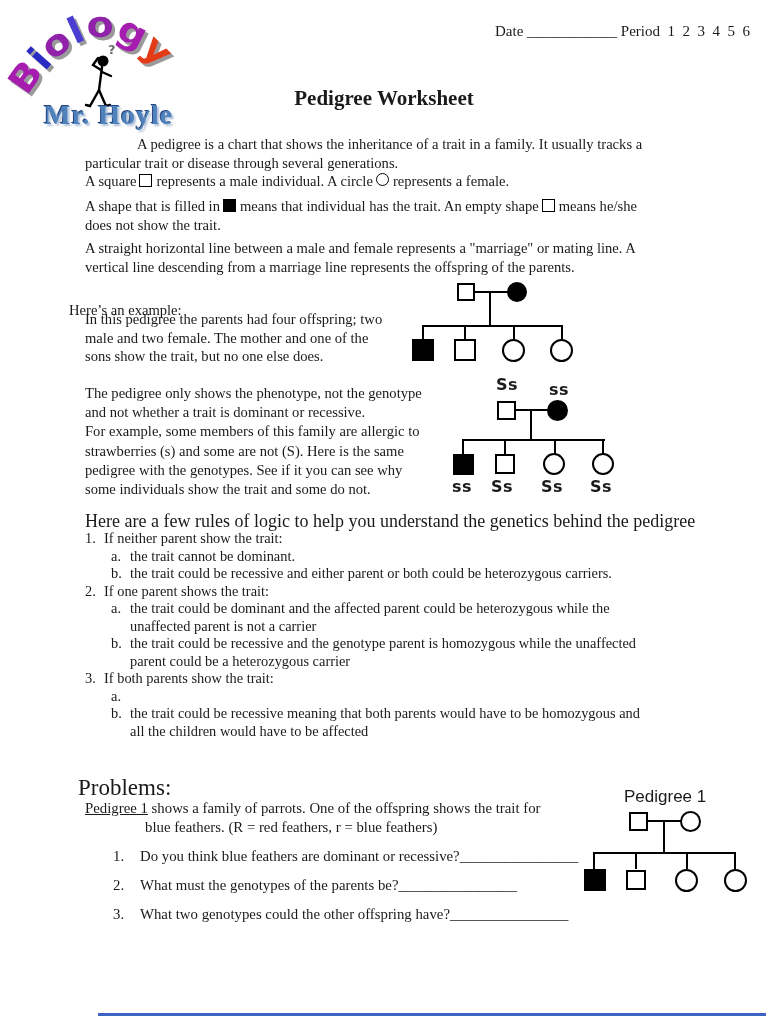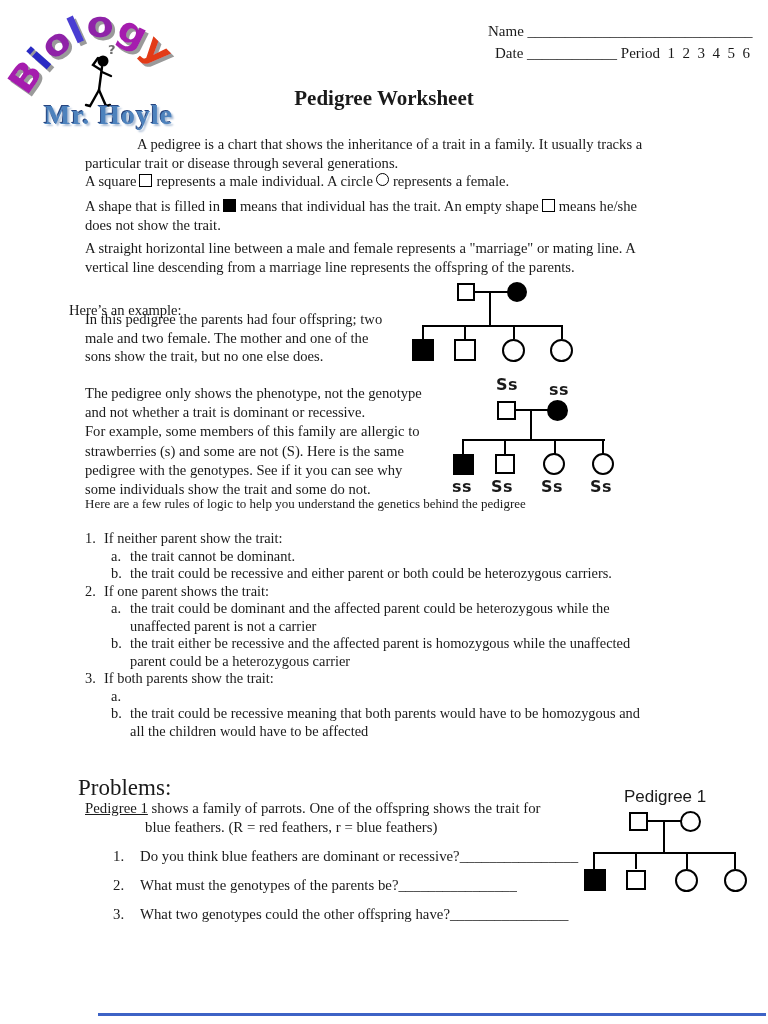--- a/index.html
+++ b/index.html
@@ -25,21 +25,21 @@
   #p4{left:85px;top:239px;width:640px;}
   #p5{left:69px;top:281px;margin-top:20px;}
   #example-text{left:85px;top:310px;width:400px;}
   #genotype-text{left:85px;top:384px;width:410px;line-height:19.2px;}
   
   .glyph{display:inline-block;box-sizing:border-box;width:13px;height:13px;
          border:1.5px solid #000;margin:0 4px -1px 3px;background:#fff;}
   .glyph.circle{border-radius:50%;margin-bottom:0;}
   .glyph.filled{background:#000;}
   
-  #rules-intro{left:85px;top:496px;font-size:13px;}
+  #rules-intro{left:85px;top:511px;font-size:18px;}
   #rules-list{left:85px;top:530px;width:645px;font-size:14.4px;line-height:17.5px;}
   .rrow{display:flex;}
   .rrow.sub{margin-left:26px;}
   .rnum{flex:none;width:19px;}
   .rtext{white-space:pre-line;max-width:600px;}
   
   #problems-heading{left:78px;top:775px;font-size:23px;}
   #problems-intro{left:85px;top:799px;width:540px;font-size:14.8px;line-height:19px;}
   #problems-intro .lead{text-decoration:underline;}
   #problems-intro .line2{display:block;margin-left:60px;}
@@ -78,23 +78,20 @@
       <path d="M96 66 L105 70"></path>
       <path d="M93 84 L84 100 L80 99"></path>
       <path d="M93 84 L100 100 L104 99"></path>
     </g>
     <text x="102" y="48" font-family="DejaVu Sans, sans-serif" font-size="13" font-weight="bold" fill="#6d6d6d">?</text>
   </svg>
 </div>
 <div class="abs" id="mr-hoyle" style="color: rgb(77, 130, 189);">Mr. Hoyle</div>
 
 <div class="abs" id="header-fields">
-  <div>
-    <span>Name </span><span>______________________________</span>
-  </div>
   <div class="line2">
     <span>Date </span><span>____________</span><span> Period  1  2  3  4  5  6</span>
   </div>
 </div>
 
 <div class="abs" id="title">Pedigree Worksheet</div>
 
 <div class="abs para pre" id="p1">A pedigree is a chart that shows the inheritance of a trait in a family.  It usually tracks a
 particular trait or disease through several generations.</div>
 
@@ -137,21 +134,21 @@
       <span class="rnum">2.</span>
       <span class="rtext">If one parent shows the trait:</span>
     </div>
     <div class="rrow sub">
       <span class="rnum">a.</span>
       <span class="rtext">the trait could be dominant and the affected parent could be heterozygous while the
 unaffected parent is not a carrier</span>
     </div>
     <div class="rrow sub">
       <span class="rnum">b.</span>
-      <span class="rtext">the trait either be recessive and the affected parent is homozygous while the unaffected
+      <span class="rtext">the trait could be recessive and the genotype parent is homozygous while the unaffected
 parent could be a heterozygous carrier</span>
     </div>
     <div class="rrow">
       <span class="rnum">3.</span>
       <span class="rtext">If both parents show the trait:</span>
     </div>
     <div class="rrow sub">
       <span class="rnum">a.</span>
     </div>
     <div class="rrow sub">

